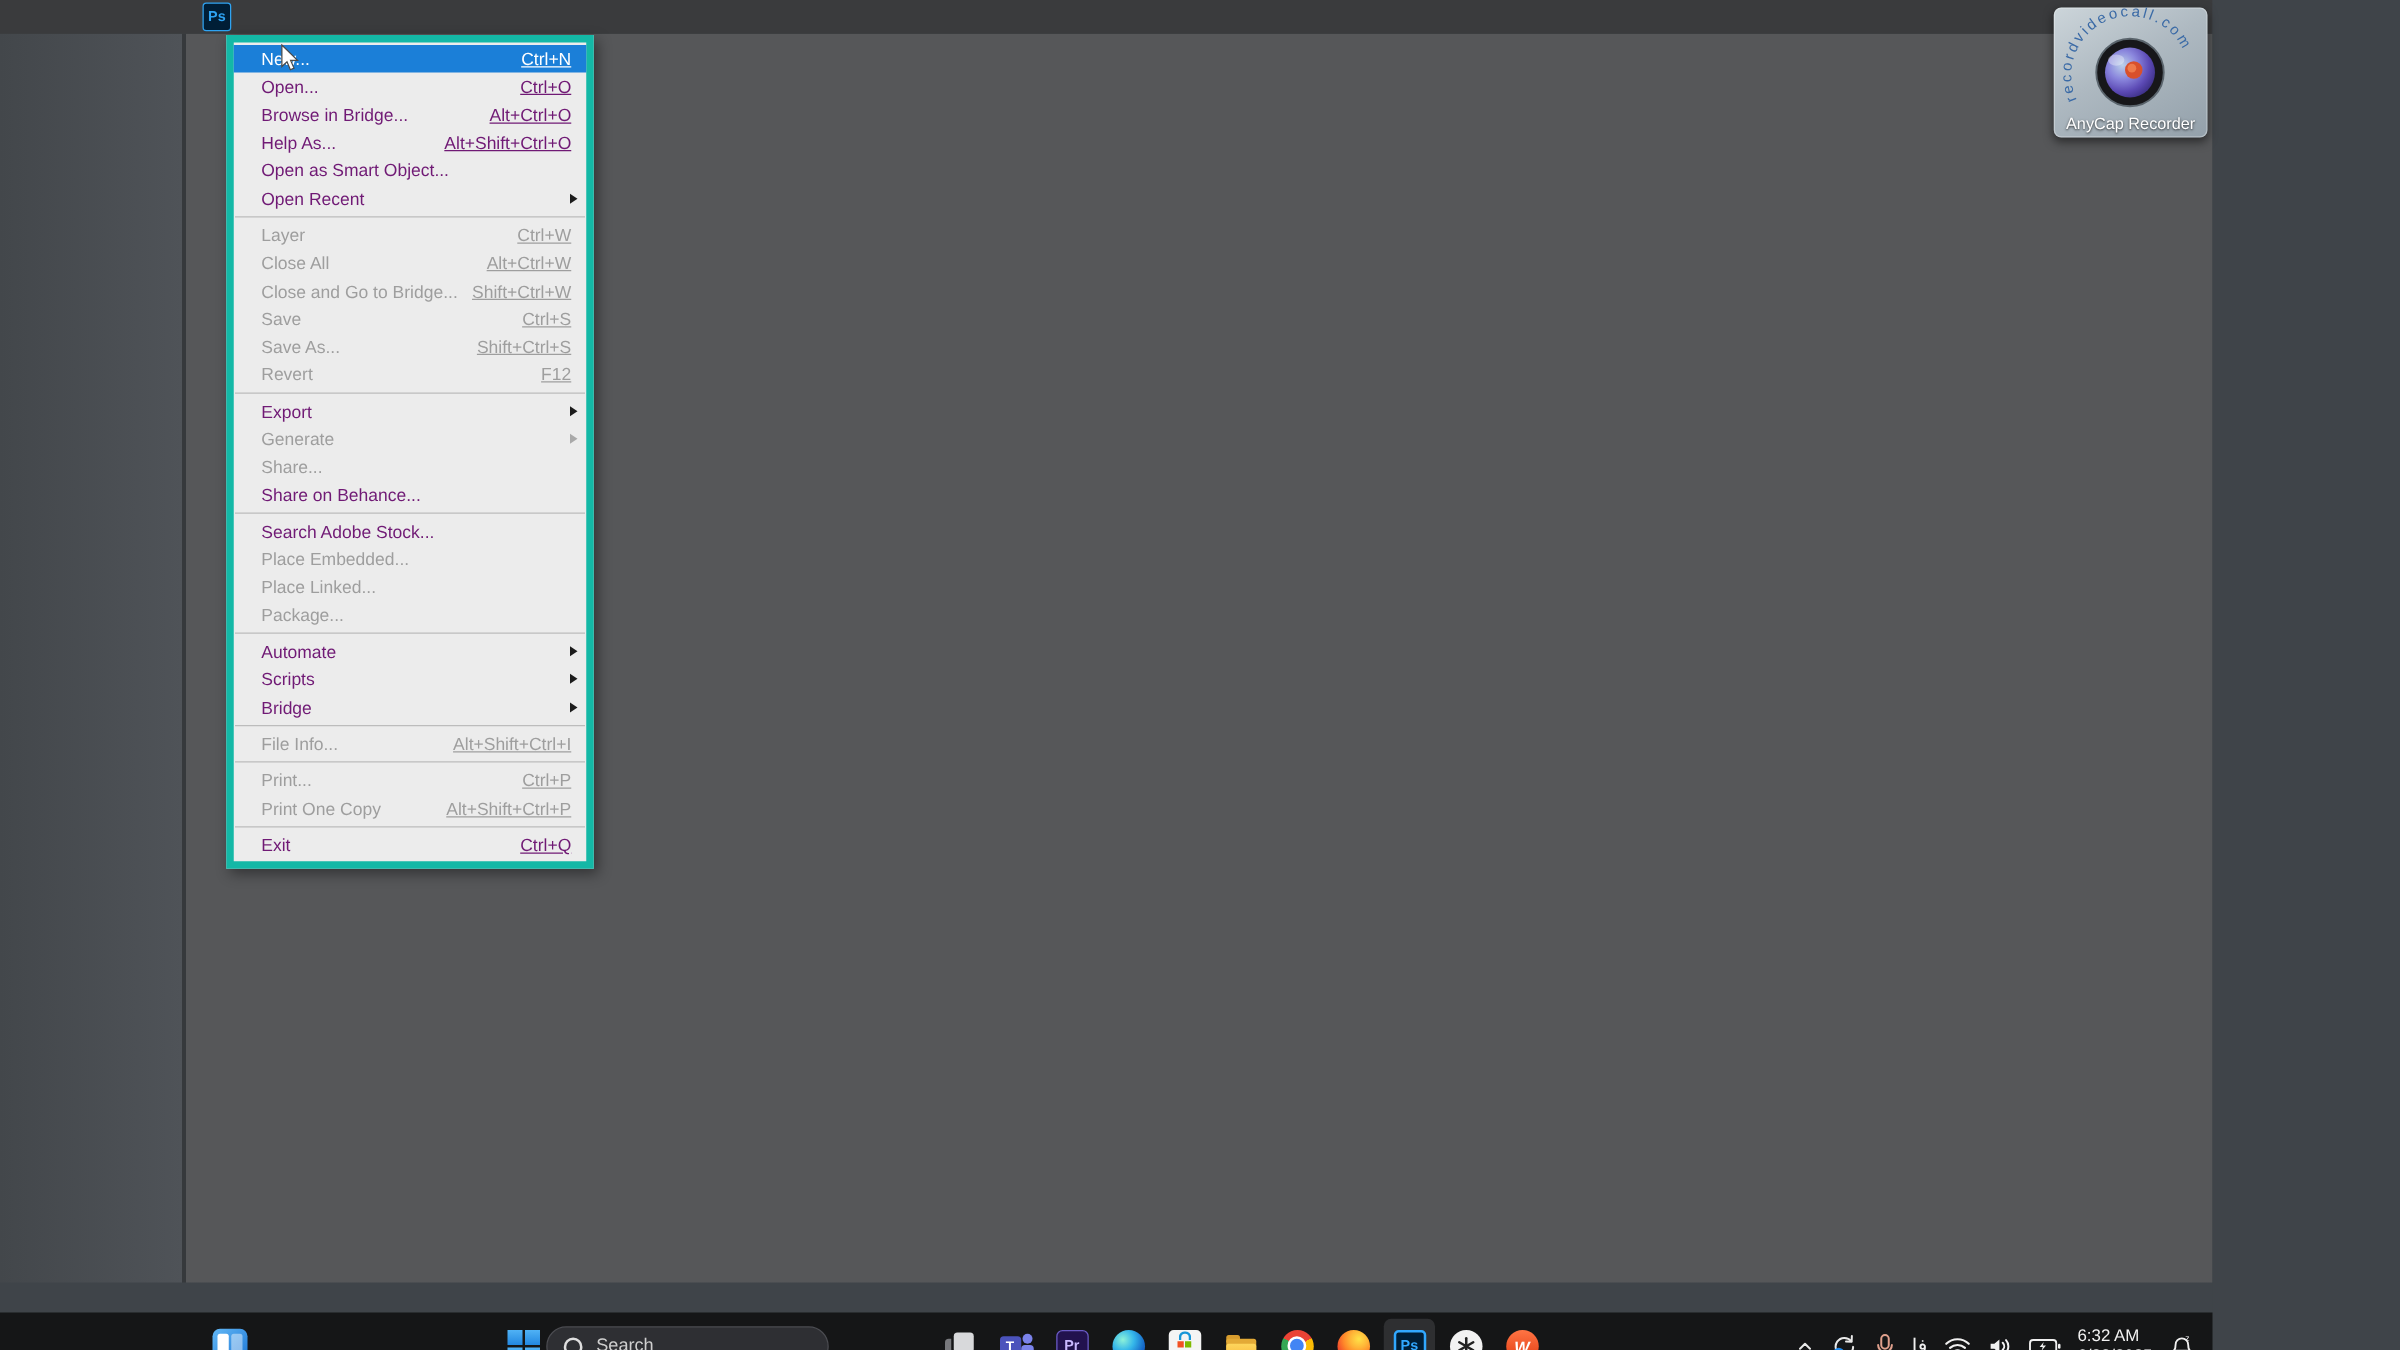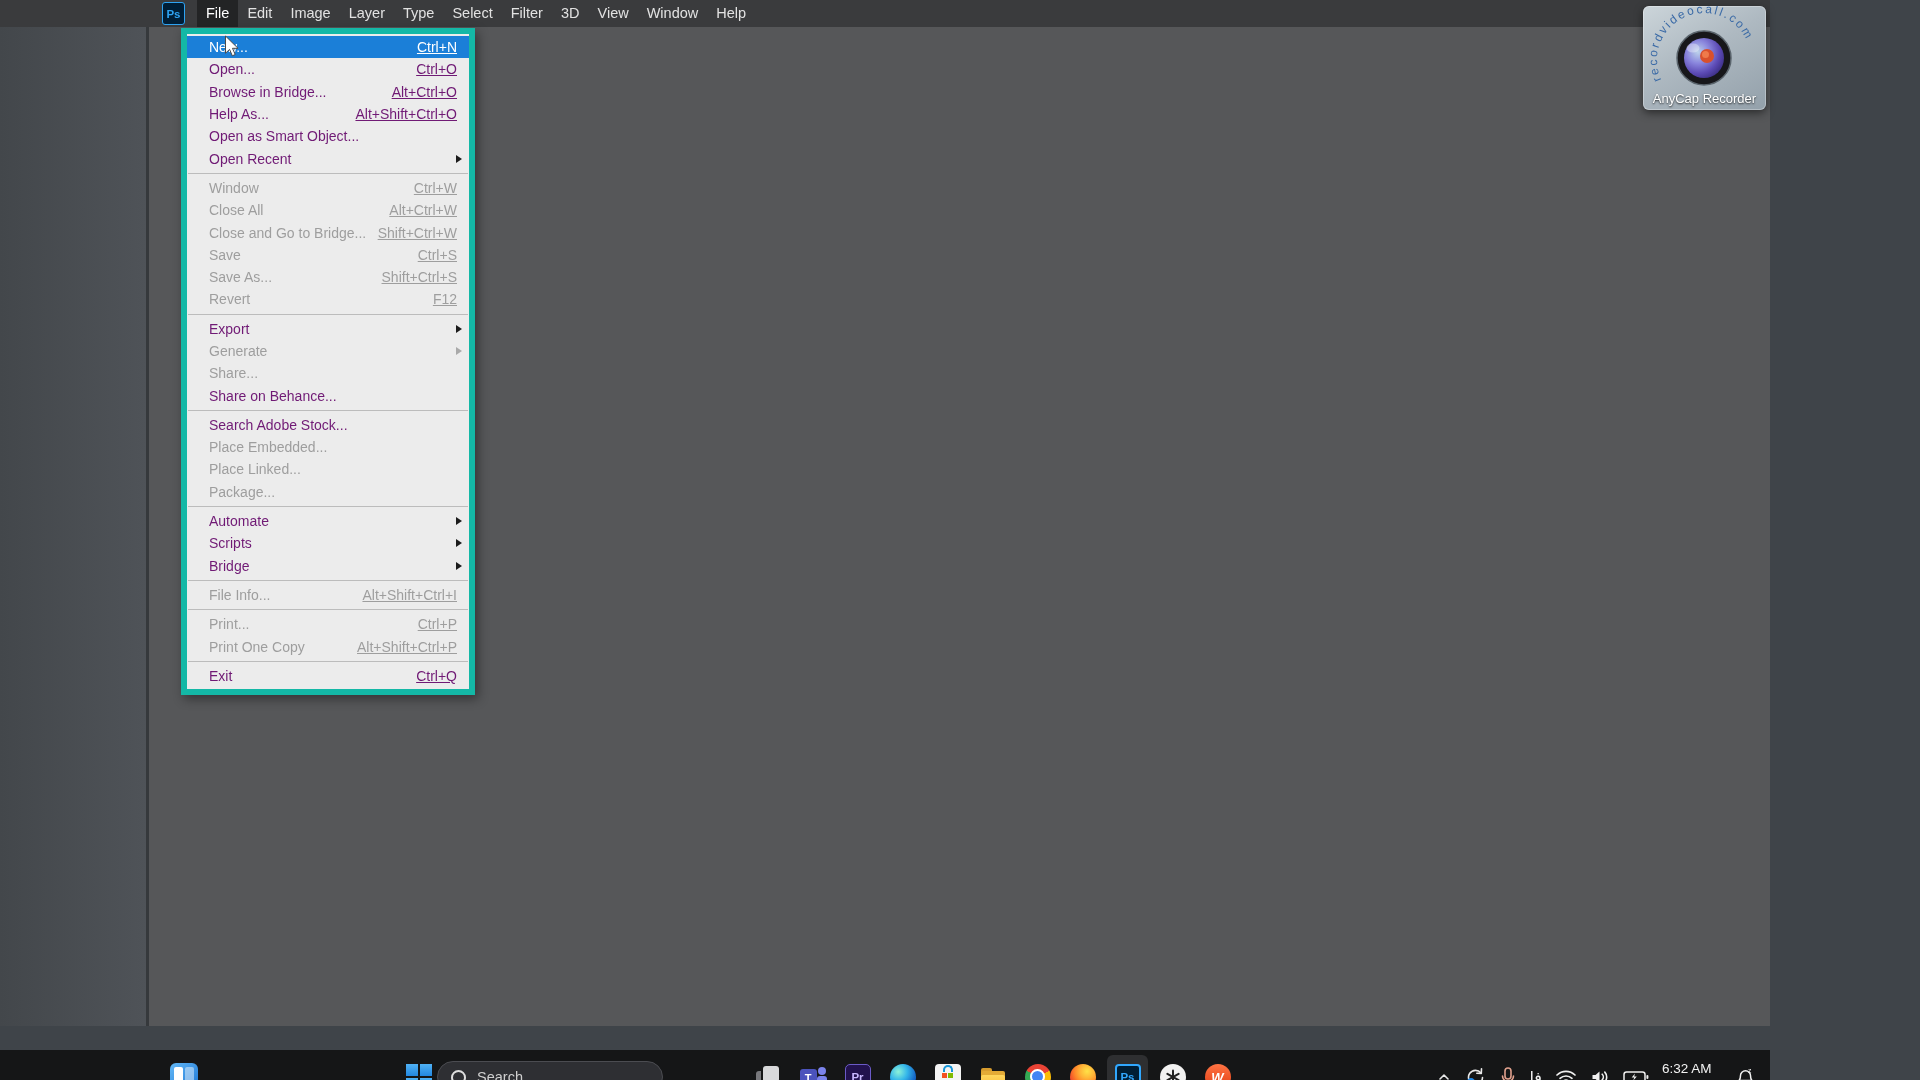--- a/index.html
+++ b/index.html
@@ -114,33 +114,20 @@
 </style>
 </head>
 <body>
 
 <div class="screen">
 
   <div class="ps-window">
     <div class="workspace"></div>
     <div class="menubar">
       <div class="ps-logo">Ps</div>
-      <div id="mb-items" style="display:flex;">
-          <span class="mb-item active">File</span>
-          <span class="mb-item">Edit</span>
-          <span class="mb-item">Image</span>
-          <span class="mb-item">Layer</span>
-          <span class="mb-item">Type</span>
-          <span class="mb-item">Select</span>
-          <span class="mb-item">Filter</span>
-          <span class="mb-item">3D</span>
-          <span class="mb-item">View</span>
-          <span class="mb-item">Window</span>
-          <span class="mb-item">Help</span>
-        </div>
       <div class="win-controls">
         <span class="wc-min"></span>
         <span class="wc-restore"></span>
         <span class="wc-close">✕</span>
       </div>
     </div>
     <div class="menu-panel" id="file-menu">
         <div class="mi highlighted">
           <span class="lbl">New...</span>
           <span class="sc">Ctrl+N</span>
@@ -161,21 +148,21 @@
           <span class="lbl">Open as Smart Object...</span>
           <span class="sc"></span>
         </div>
         <div class="mi">
           <span class="lbl">Open Recent</span>
           <span class="sc"></span>
           <span class="arrow"></span>
         </div>
         <div class="msep"></div>
         <div class="mi disabled">
-          <span class="lbl">Window</span>
+          <span class="lbl">Layer</span>
           <span class="sc">Ctrl+W</span>
         </div>
         <div class="mi disabled">
           <span class="lbl">Close All</span>
           <span class="sc">Alt+Ctrl+W</span>
         </div>
         <div class="mi disabled">
           <span class="lbl">Close and Go to Bridge...</span>
           <span class="sc">Shift+Ctrl+W</span>
         </div>

